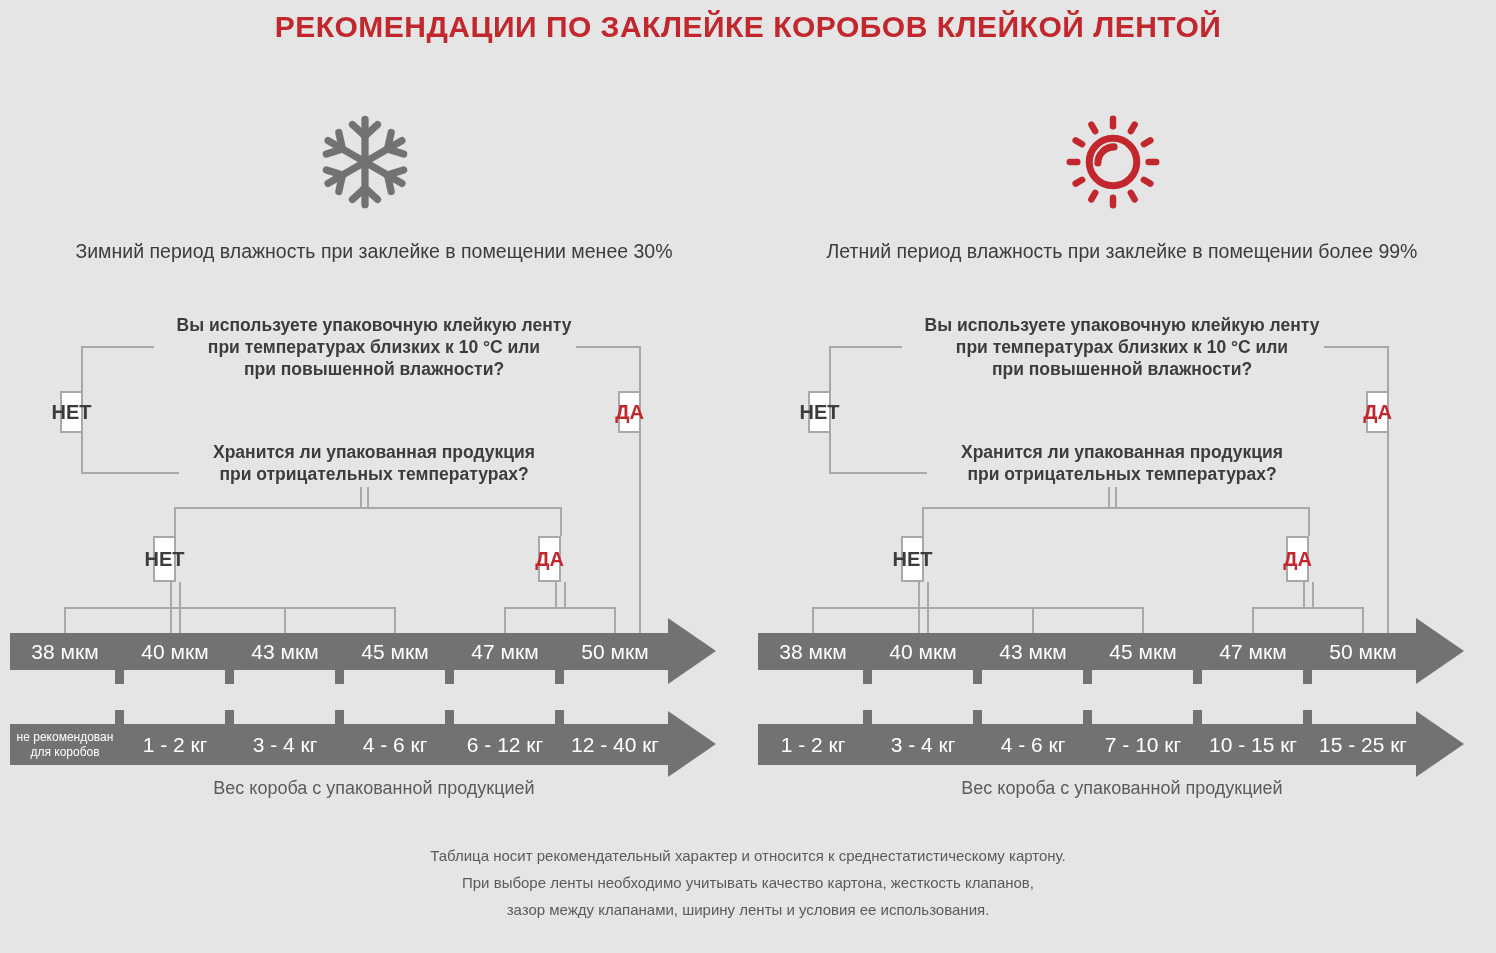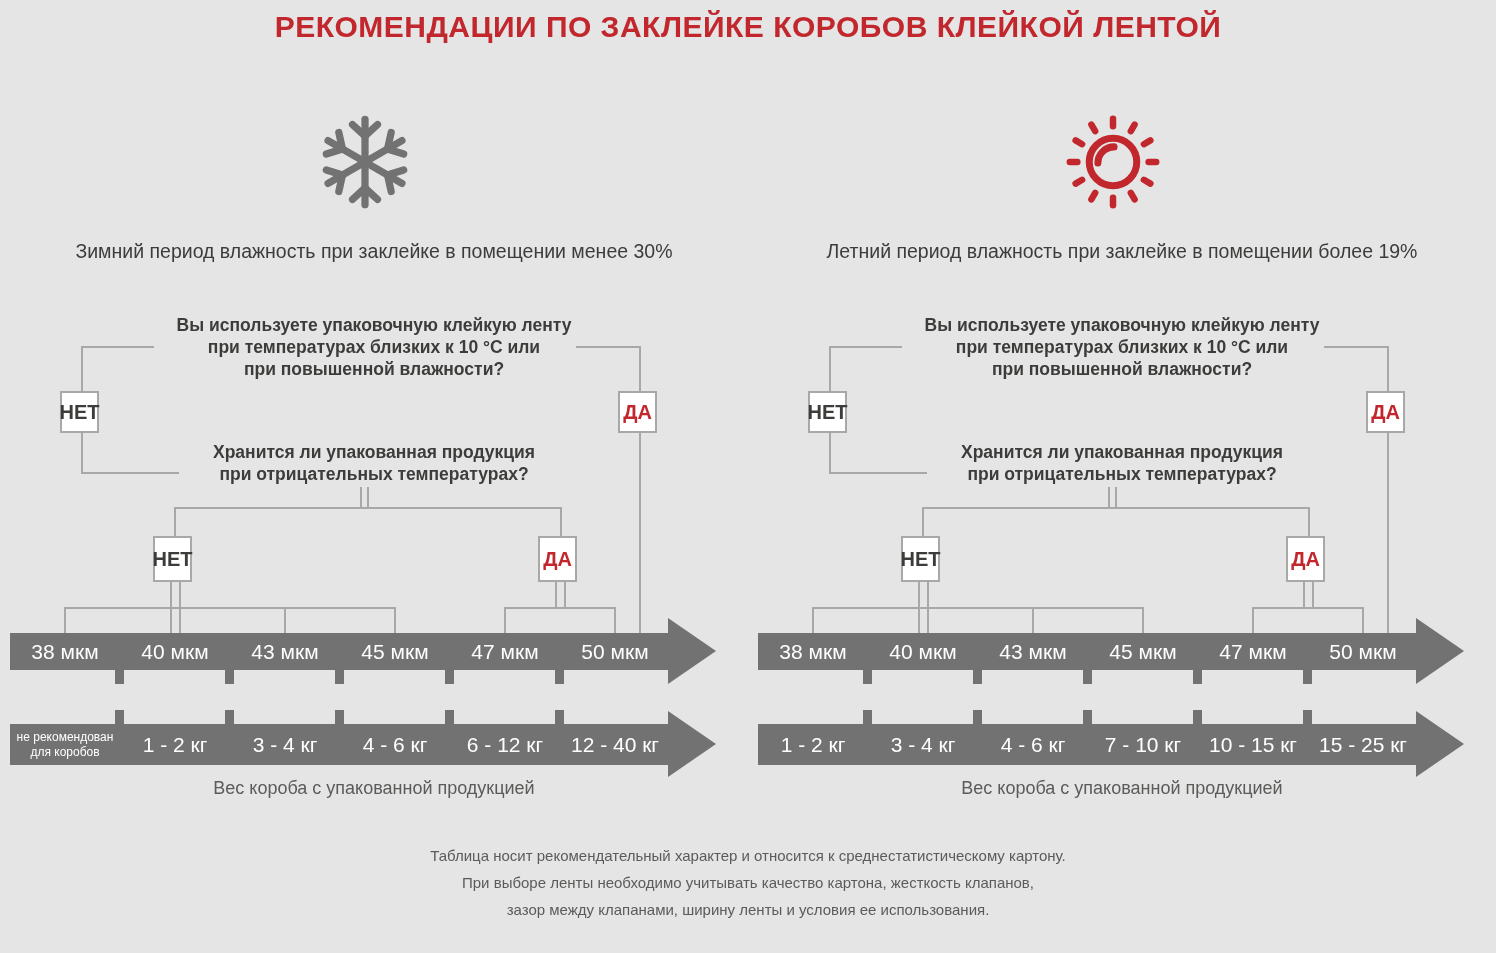--- a/index.html
+++ b/index.html
@@ -15,21 +15,21 @@
   .icon-wrap{position:absolute;top:106px;left:310px;width:110px;height:112px;
              display:flex;align-items:center;justify-content:center}
   .subtitle{position:absolute;top:240px;left:0;width:100%;text-align:center;
             font-size:19.5px;color:var(--dark)}
   .question{position:absolute;left:0;width:100%;text-align:center;font-size:17.5px;
             font-weight:bold;line-height:22px;color:var(--dark);white-space:pre-line}
   .q1{top:314px}
   .q2{top:441px}
   .vl{position:absolute;width:2px;background:var(--line)}
   .hl{position:absolute;height:2px;background:var(--line)}
-  .ans{position:absolute;width:39px;height:42px;border:2px solid var(--line);background:#fff;
+  .ans{position:absolute;width:23px;height:42px;border:2px solid var(--line);background:#fff;
        display:flex;align-items:center;justify-content:center;
        font-size:20px;font-weight:bold;color:var(--dark)}
   .ans.tall{height:46px}
   .ans.yes{color:var(--red)}
   .bar{position:absolute;left:10px;width:660px;background:var(--bar);display:flex;align-items:center}
   .seg{flex:1;text-align:center;color:#fff;font-size:21px;white-space:pre-line}
   .seg.tiny{font-size:12px;line-height:1.25}
   .arrowhead{position:absolute;left:668px;width:0;height:0;
              border-top:33px solid transparent;border-bottom:33px solid transparent;
              border-left:48px solid var(--bar)}
@@ -168,21 +168,21 @@
             <line x1="17" y1="50" x2="10" y2="50"></line>
             <line x1="21.4" y1="33.5" x2="15.4" y2="30"></line>
             <line x1="33.5" y1="21.4" x2="30" y2="15.4"></line>
             <line x1="50" y1="17" x2="50" y2="10"></line>
             <line x1="66.5" y1="21.4" x2="70" y2="15.4"></line>
             <line x1="78.6" y1="33.5" x2="84.6" y2="30"></line>
           </g>
         </g>
       </svg>
     </div>
-    <div class="subtitle">Летний период влажность при заклейке в помещении более 19%</div>
+    <div class="subtitle">Летний период влажность при заклейке в помещении более 99%</div>
 
     <div class="question q1">Вы используете упаковочную клейкую ленту
 при температурах близких к 10 °С или
 при повышенной влажности?</div>
 
     <span class="hl" style="left:82px;top:346px;width:72px"></span>
     <span class="hl" style="left:576px;top:346px;width:64px"></span>
     <span class="vl" style="left:81px;top:346px;height:45px"></span>
     <span class="vl" style="left:639px;top:346px;height:45px"></span>
 

